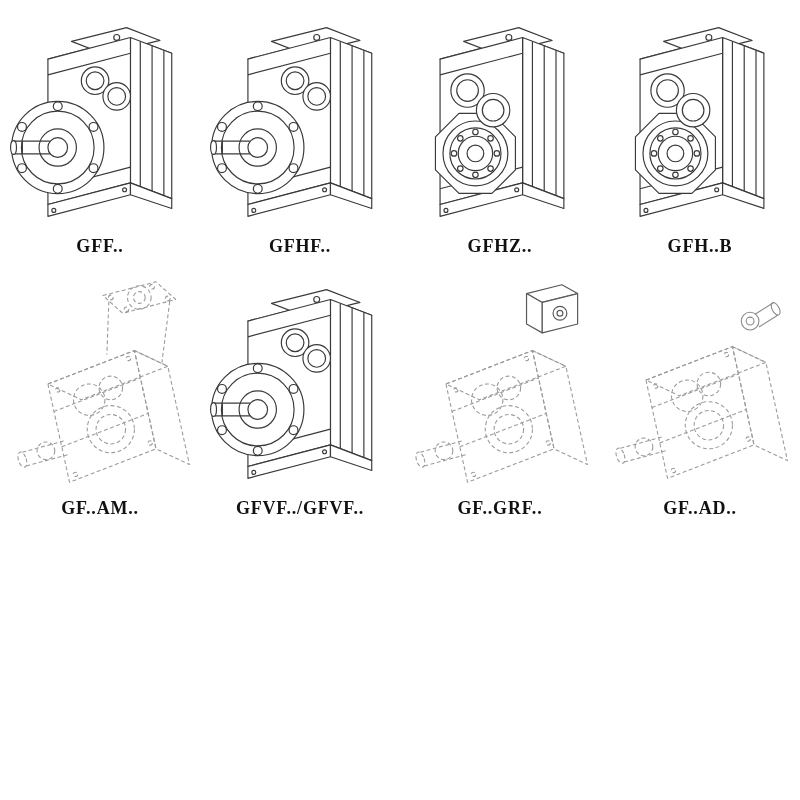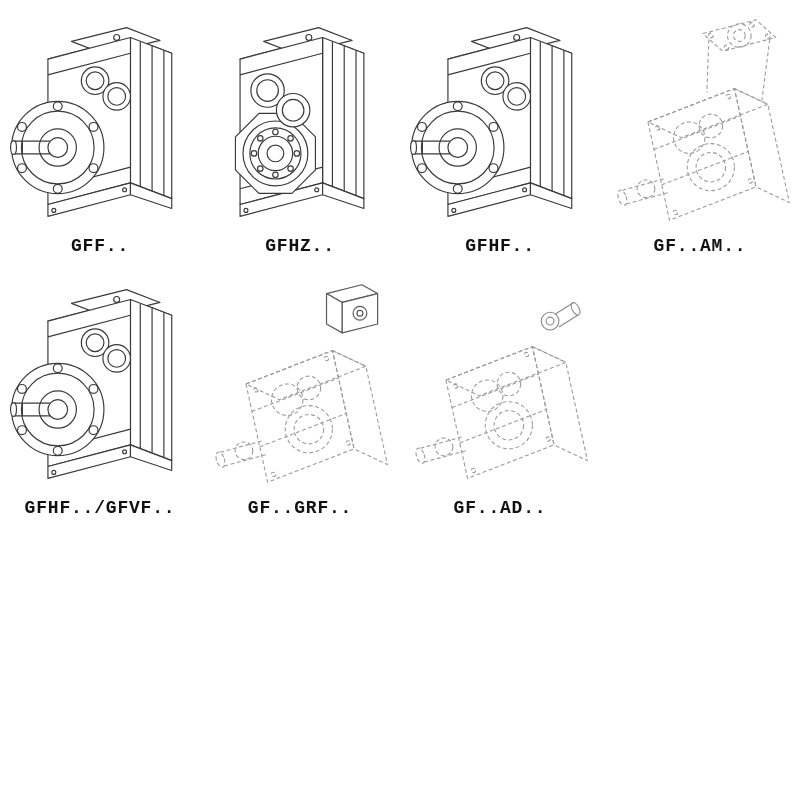--- a/index.html
+++ b/index.html
@@ -26,21 +26,21 @@
     justify-content: flex-end;
     padding-bottom: 4px;
     box-sizing: border-box;
   }
   .drawing {
     width: 188px;
     height: 226px;
     flex: 0 0 auto;
   }
   .label {
-    font-family: Liberation Mono, monospace;
+    font-family: Liberation Serif, serif;
     font-weight: 700;
     font-size: 18px;
     letter-spacing: 0.8px;
     color: var(--label, #111111);
     text-align: center;
     white-space: nowrap;
     line-height: 1.2;
     padding-top: 2px;
   }
   
@@ -211,47 +211,53 @@
   <figure class="cell">
     <svg class="drawing" viewBox="0 0 190 230">
         <use href="#sym-flange"></use>
       </svg>
     <figcaption class="label">GFF..</figcaption>
   </figure>
 
 
   <figure class="cell">
     <svg class="drawing" viewBox="0 0 190 230">
+        <use href="#sym-flange"></use>
+      </svg>
+    <figcaption class="label">GFHF..</figcaption>
+  </figure>
+
+  <figure class="cell">
+    <svg class="drawing" viewBox="0 0 190 230">
         <use href="#sym-bore"></use>
       </svg>
     <figcaption class="label">GFHZ..</figcaption>
   </figure>
 
+
+  <figure class="cell">
+    <svg class="drawing" viewBox="0 0 190 230">
+        <use href="#sym-bore"></use>
+      </svg>
+    <figcaption class="label">GFH..B</figcaption>
+  </figure>
+
+  <figure class="cell">
+    <svg class="drawing" viewBox="0 0 190 230">
+        <use href="#sym-am"></use>
+      </svg>
+    <figcaption class="label">GF..AM..</figcaption>
+  </figure>
+
+
   <figure class="cell">
     <svg class="drawing" viewBox="0 0 190 230">
         <use href="#sym-flange"></use>
       </svg>
-    <figcaption class="label">GFHF..</figcaption>
-  </figure>
-
-
-
-  <figure class="cell">
-    <svg class="drawing" viewBox="0 0 190 230">
-        <use href="#sym-am"></use>
-      </svg>
-    <figcaption class="label">GF..AM..</figcaption>
-  </figure>
-
-
-  <figure class="cell">
-    <svg class="drawing" viewBox="0 0 190 230">
-        <use href="#sym-flange"></use>
-      </svg>
-    <figcaption class="label">GFHF../GFVF..</figcaption>
+    <figcaption class="label">GFVF../GFVF..</figcaption>
   </figure>
 
 
   <figure class="cell">
     <svg class="drawing" viewBox="0 0 190 230">
         <use href="#sym-grf"></use>
       </svg>
     <figcaption class="label">GF..GRF..</figcaption>
   </figure>
 

